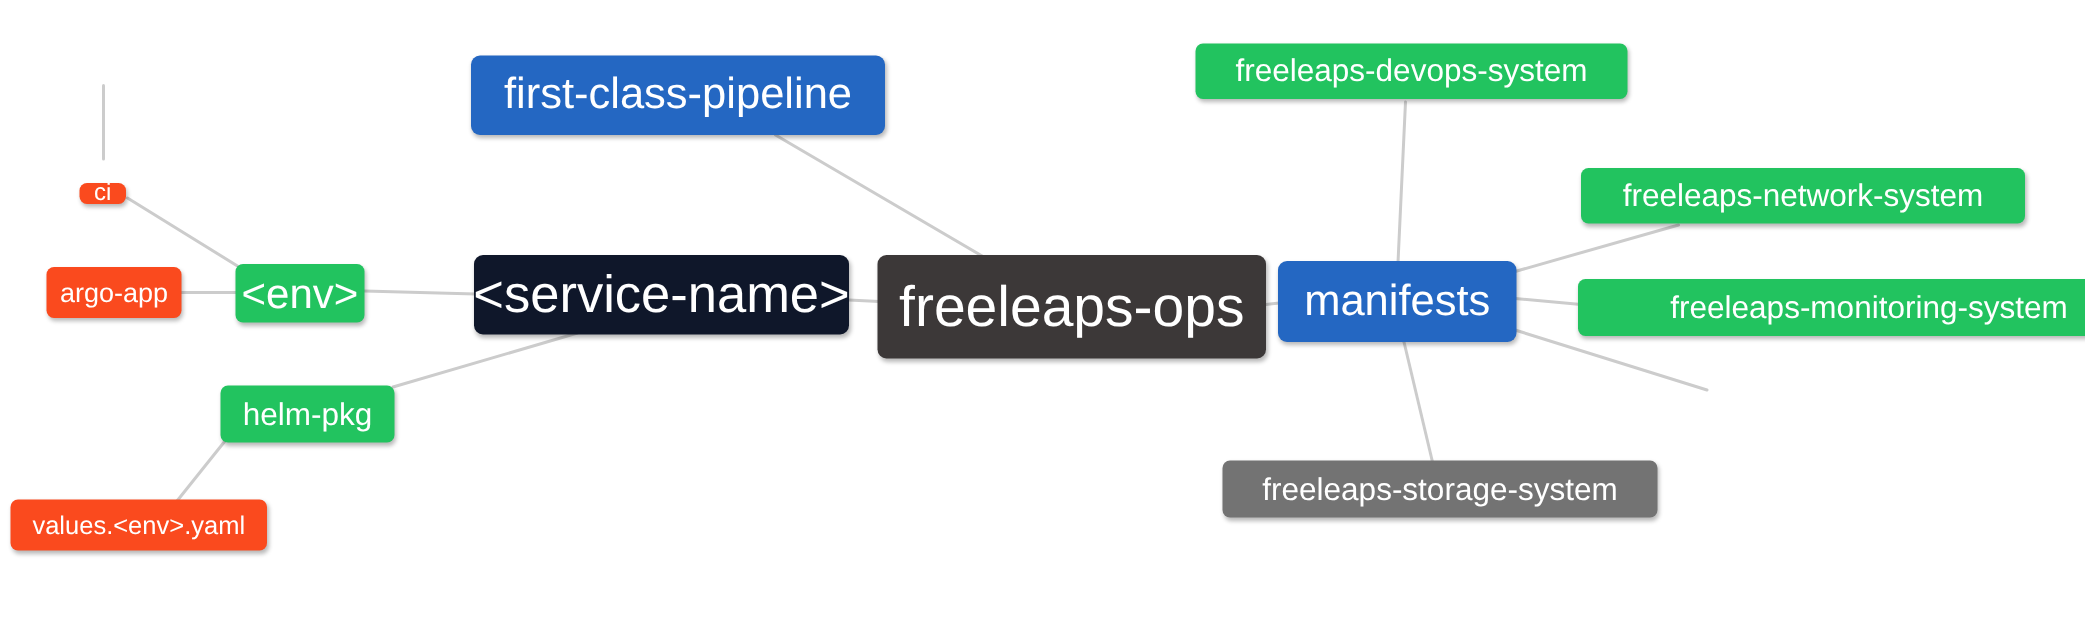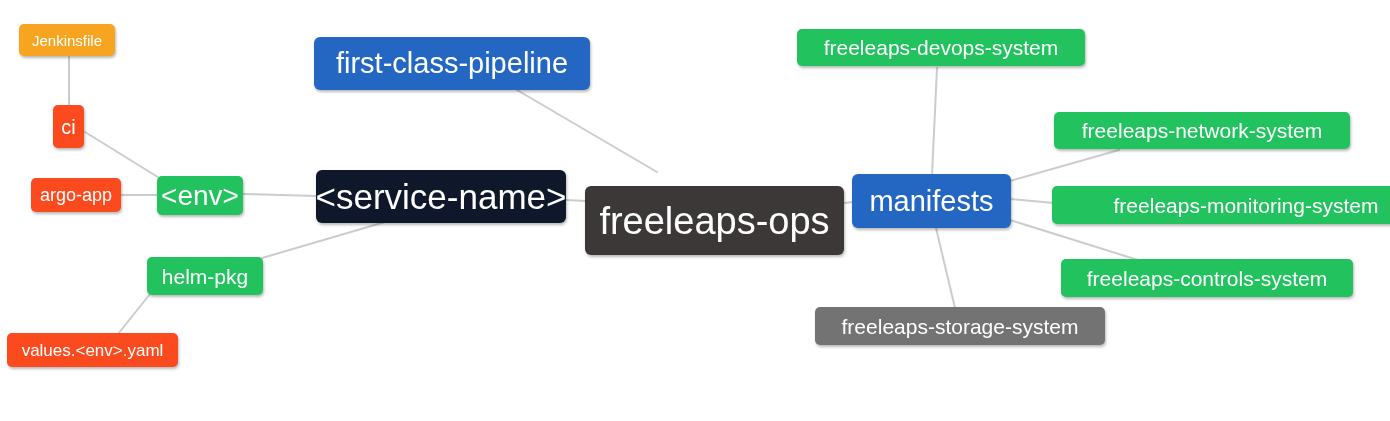--- a/index.html
+++ b/index.html
@@ -59,43 +59,41 @@
       <line x1="566" y1="200" x2="586" y2="201"></line>
       <line x1="844" y1="203" x2="853" y2="202"></line>
       <line x1="937" y1="68" x2="932" y2="175"></line>
       <line x1="1010" y1="181" x2="1119" y2="150"></line>
       <line x1="1010" y1="199" x2="1054" y2="203"></line>
       <line x1="1010" y1="220" x2="1138" y2="260"></line>
       <line x1="936" y1="228" x2="955" y2="308"></line>
     </g>
   </svg>
 
-  <div class="node orange" style="left: 19px; top: 24px; width: 96px; height: 32px; font-size: 15px; background-color: rgb(247, 165, 33);">Jenkinsfile</div>
 
-  <div class="node red" style="left: 53px; top: 105px; width: 31px; height: 43px; font-size: 20px; background-color: rgb(250, 74, 30);">ci</div>
+  <div class="node red" style="left: 53px; top: 122px; width: 31px; height: 14px; font-size: 16px; background-color: rgb(250, 74, 30);">ci</div>
 
   <div class="node red" style="left: 31px; top: 178px; width: 90px; height: 34px; font-size: 18px; background-color: rgb(250, 74, 30);">argo-app</div>
 
   <div class="node green" style="left: 157px; top: 176px; width: 86px; height: 39px; font-size: 28px; background-color: rgb(34, 195, 95);">&lt;env&gt;</div>
 
   <div class="node green" style="left: 147px; top: 257px; width: 116px; height: 38px; font-size: 21px; background-color: rgb(34, 195, 95);">helm-pkg</div>
 
   <div class="node red" style="left: 7px; top: 333px; width: 171px; height: 34px; font-size: 17px; background-color: rgb(250, 74, 30);">values.&lt;env&gt;.yaml</div>
 
   <div class="node blue" style="left: 314px; top: 37px; width: 276px; height: 53px; font-size: 29px; background-color: rgb(36, 103, 194);">first-class-pipeline</div>
 
   <div class="node blue" style="left: 316px; top: 170px; width: 250px; height: 53px; font-size: 35px; background-color: #0f172a;">&lt;service-name&gt;</div>
 
-  <div class="node dark" style="left: 585px; top: 170px; width: 259px; height: 69px; font-size: 38px; background-color: rgb(60, 56, 56); margin-top: 16px;">freeleaps-ops</div>
+  <div class="node dark" style="left: 585px; top: 170px; width: 259px; height: 69px; font-size: 38px; background-color: rgb(60, 56, 56);">freeleaps-ops</div>
 
   <div class="node blue" style="left: 852px; top: 174px; width: 159px; height: 54px; font-size: 29px; background-color: rgb(36, 103, 194);">manifests</div>
 
   <div class="node green" style="left: 797px; top: 29px; width: 288px; height: 37px; font-size: 21px; background-color: rgb(34, 195, 95);">freeleaps-devops-system</div>
 
   <div class="node green" style="left: 1054px; top: 112px; width: 296px; height: 37px; font-size: 21px; background-color: rgb(34, 195, 95);">freeleaps-network-system</div>
 
   <div class="node green" style="left: 1052px; top: 186px; width: 320px; height: 38px; font-size: 21px; background-color: rgb(34, 195, 95); padding-left: 34px;">freeleaps-monitoring-system</div>
 
-  <div class="node green" style="left: 1061px; top: 259px; width: 292px; height: 38px; font-size: 21px; background-color: rgb(34, 195, 95);">freeleaps-controls-system</div>
 
   <div class="node green" style="left: 815px; top: 307px; width: 290px; height: 38px; font-size: 21px; background-color: #737373;">freeleaps-storage-system</div>
 
 </div>
 
 </body></html>

